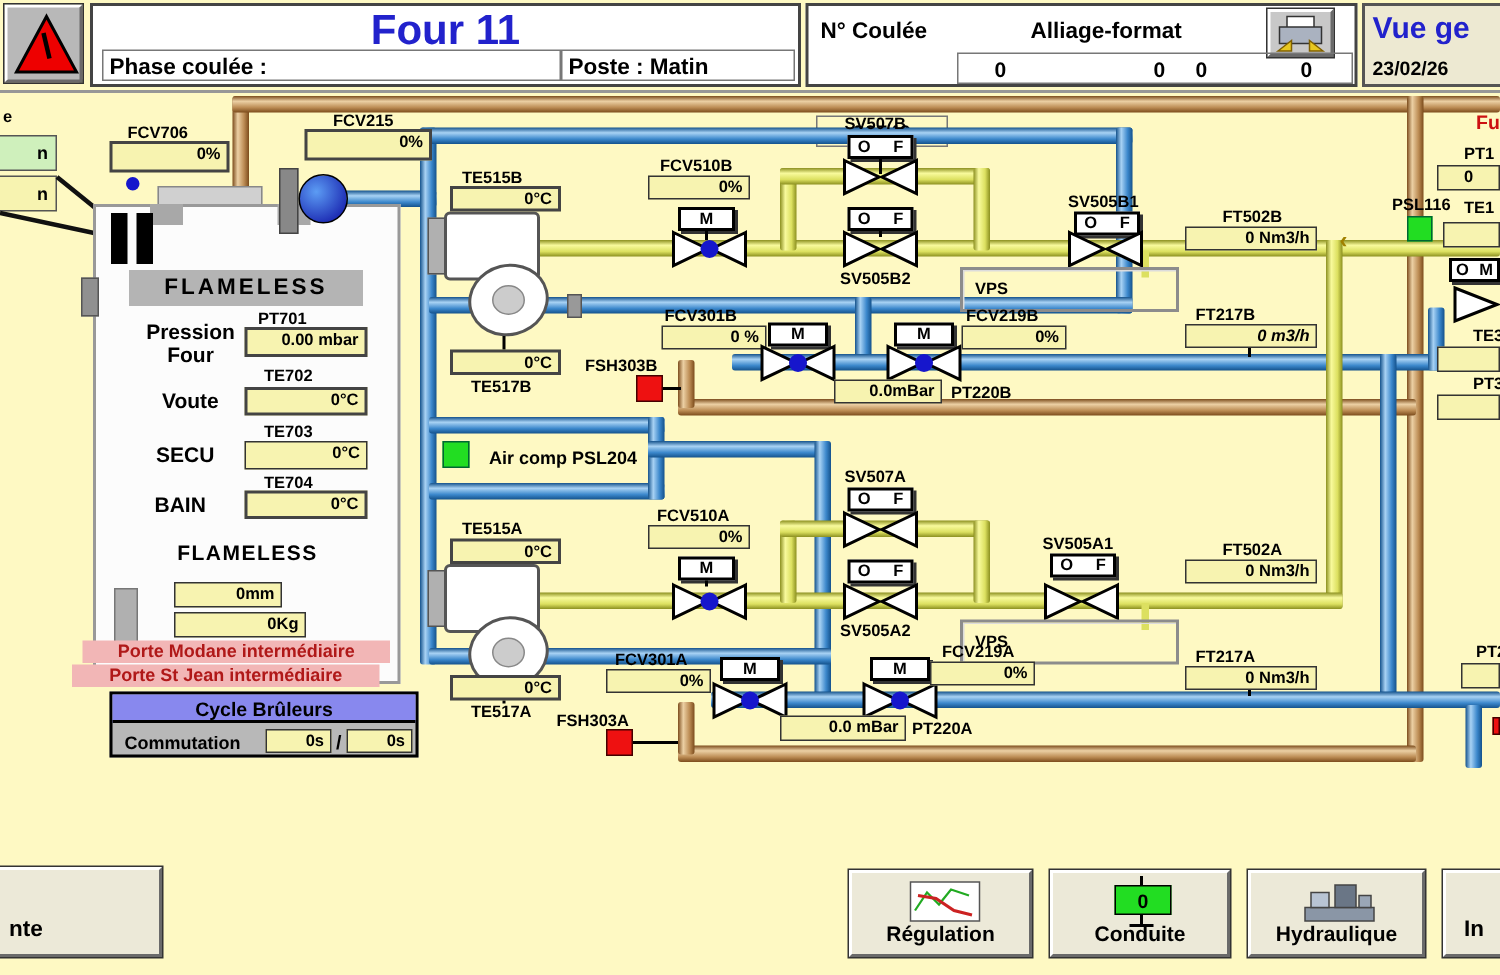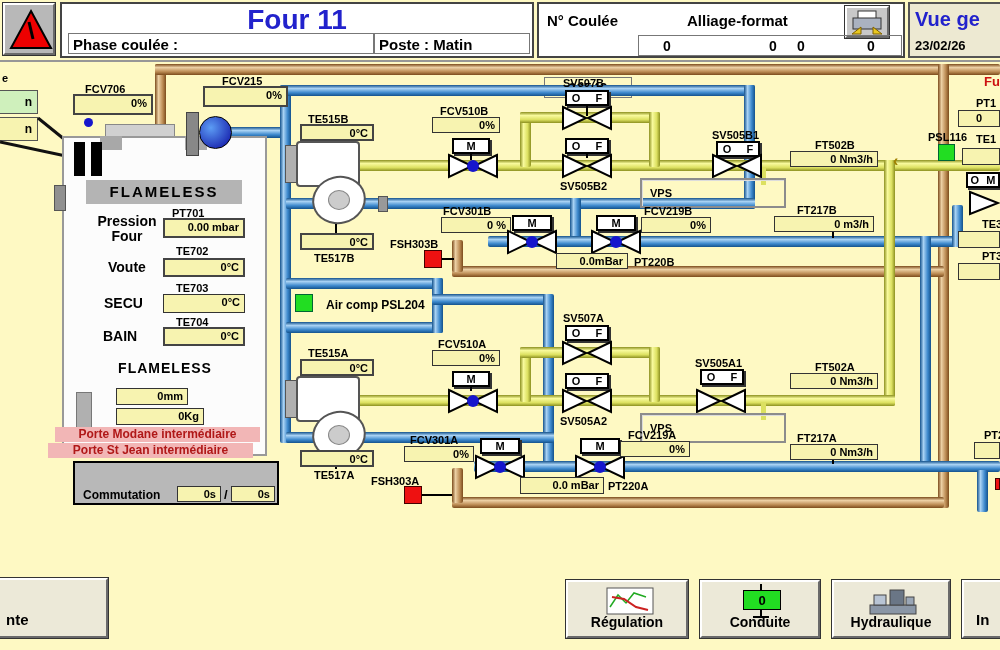--- a/index.html
+++ b/index.html
@@ -153,20 +153,21 @@
   <div class="x lb14" style="left:103px;top:328px;">BAIN</div>
   <div class="x vb b2" style="left:163px;top:327px;width:82px;height:19px;">0°C</div>
   <div class="x lb14" style="left:100px;top:360px;width:130px;text-align:center;letter-spacing:1px;">FLAMELESS</div>
   <div class="x vb" style="left:116px;top:388px;width:72px;height:17px;">0mm</div>
   <div class="x vb" style="left:116px;top:408px;width:88px;height:17px;">0Kg</div>
 
   <div class="x pink" style="left:55px;top:427px;width:205px;height:15px;">Porte Modane intermédiaire</div>
   <div class="x pink" style="left:48px;top:443px;width:205px;height:15px;">Porte St Jean intermédiaire</div>
 
   <div class="x" style="left:73px;top:461px;width:206px;height:44px;border:2px solid #000;background:#b8b8b8;">
+    <div class="x" style="left:0;top:0;width:100%;height:19px;background:#8888ee;border-bottom:2px solid #000;font:bold 13px/19px 'Liberation Sans',sans-serif;text-align:center;">Cycle Brûleurs</div>
     <div class="x" style="left:8px;top:25px;font:bold 12px 'Liberation Sans',sans-serif;">Commutation</div>
     <div class="x vb" style="left:102px;top:23px;width:44px;height:16px;">0s</div>
     <div class="x" style="left:149px;top:24px;font:bold 13px 'Liberation Sans',sans-serif;">/</div>
     <div class="x vb" style="left:156px;top:23px;width:44px;height:16px;">0s</div>
   </div>
 
   <div class="x lb" style="left:85px;top:83px;">FCV706</div>
   <div class="x vb b2" style="left:73px;top:94px;width:80px;height:21px;">0%</div>
   <div class="x" style="left:84px;top:118px;width:9px;height:9px;border-radius:50%;background:#1616cc;"></div>
 
@@ -238,21 +239,21 @@
   <div class="x mb" style="left:596px;top:215px;width:40px;height:16px;">M</div>
   <svg class="x valve" style="left:590px;top:229px;" width="52" height="26" viewBox="0 0 52 26">
     <path d="M2 2 L25 13 L2 24 Z"></path>
       <path d="M50 2 L27 13 L50 24 Z"></path>
       <circle cx="26" cy="13" r="6"></circle>
   </svg>
   <div class="x lb" style="left:644px;top:205px;">FCV219B</div>
   <div class="x vb" style="left:641px;top:217px;width:70px;height:16px;">0%</div>
 
   <div class="x lb" style="left:797px;top:204px;">FT217B</div>
-  <div class="x vb" style="left:774px;top:216px;width:100px;height:16px;">0 m3/h</div>
+  <div class="x vb" style="left:790px;top:216px;width:88px;height:16px;font-style:italic;">0 m3/h</div>
   <div class="x stemv" style="left:832px;top:232px;height:6px;"></div>
 
   <div class="x lb" style="left:390px;top:238px;">FSH303B</div>
   <div class="x rsq" style="left:424px;top:250px;width:18px;height:18px;"></div>
   <div class="x stemh" style="left:442px;top:258px;width:12px;"></div>
   <div class="x vb" style="left:556px;top:253px;width:72px;height:16px;">0.0mBar</div>
   <div class="x lb" style="left:634px;top:256px;" actable="false">PT220B</div>
 
   <div class="x gsq" style="left:295px;top:294px;width:18px;height:18px;"></div>
   <div class="x lb" style="left:326px;top:298px;font-size:12px;text-align:center;">Air comp PSL204</div>

